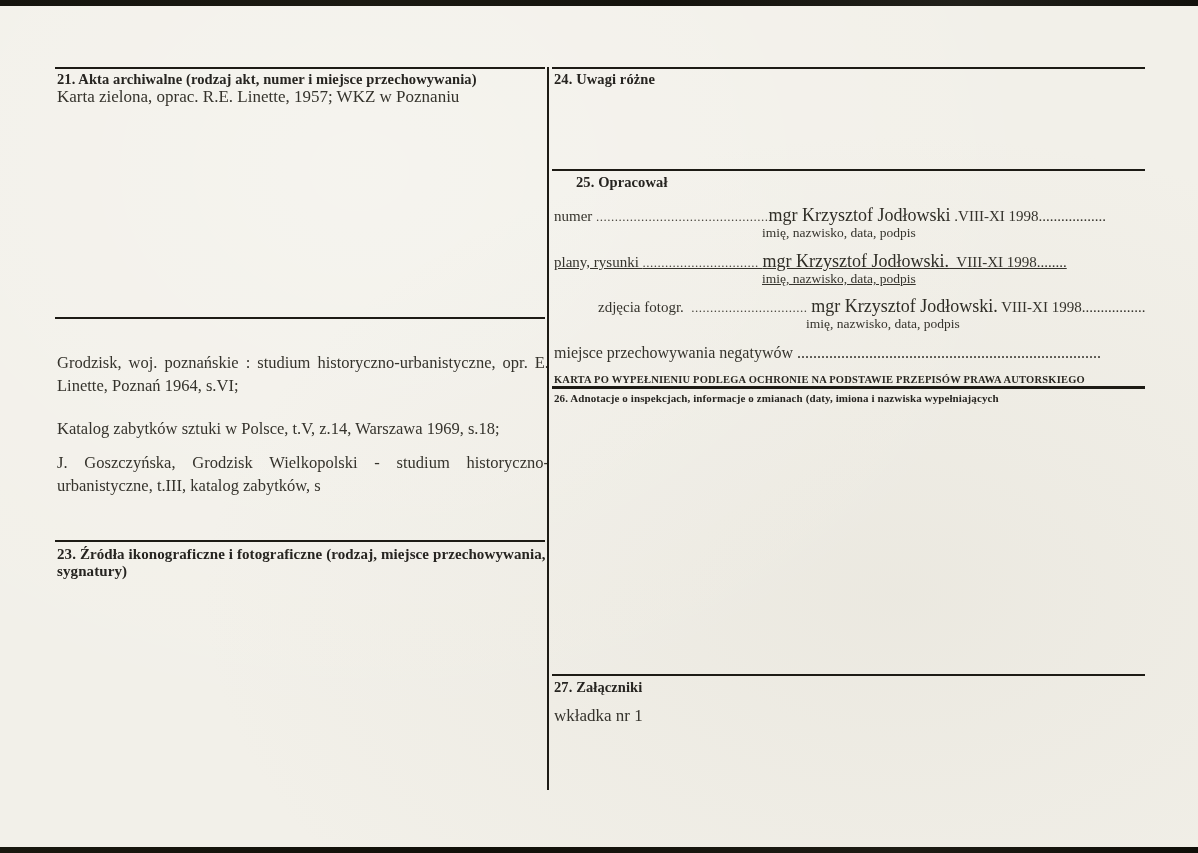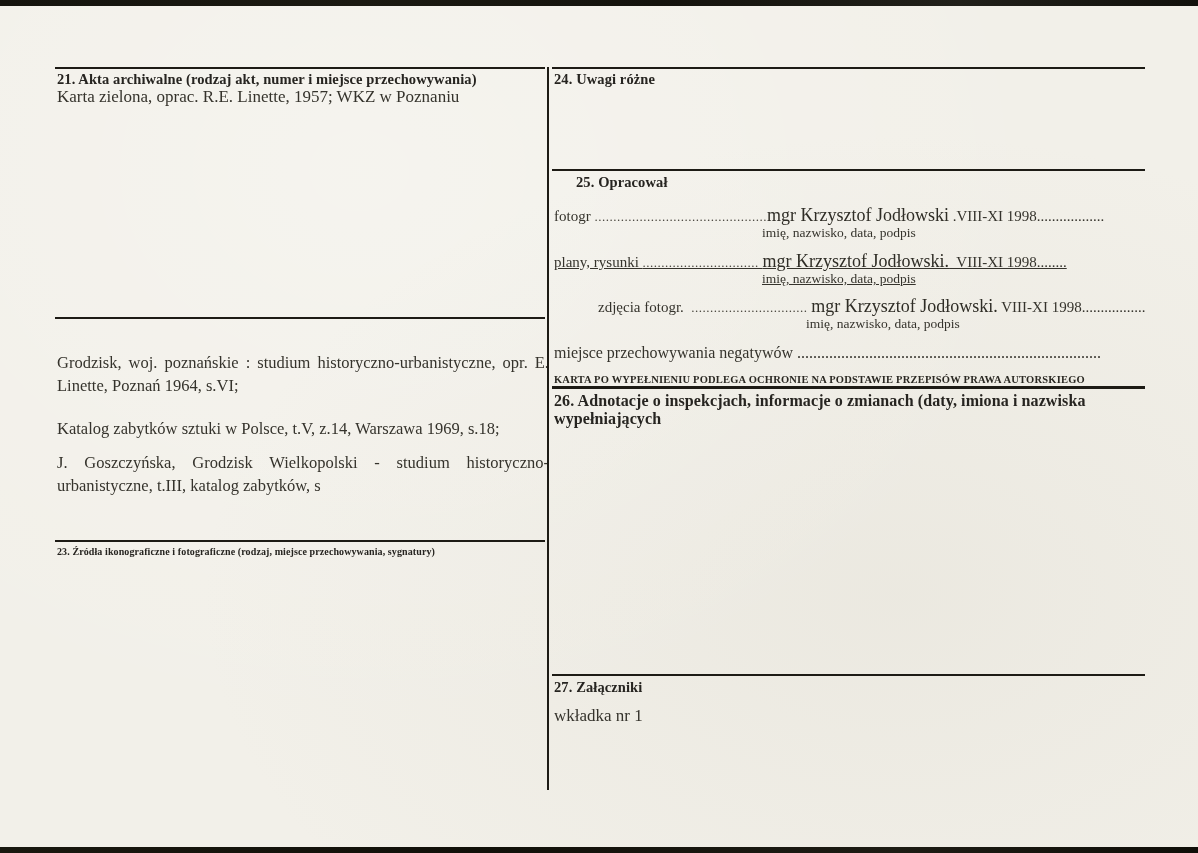--- a/index.html
+++ b/index.html
@@ -15,22 +15,22 @@
     overflow:hidden;
   }
   .scan-strip{position:absolute;left:0;width:1198px;background:#17160ف;}
   .strip-top{top:0;height:6px;background:linear-gradient(90deg,#15140e 0%,#1b1a12 30%,#14130d 55%,#21201a 80%,#12110c 100%);}
   .strip-bottom{bottom:0;height:6px;background:linear-gradient(90deg,#19180f 0%,#111009 40%,#1d1c14 75%,#0f0e08 100%);}
   .rule{position:absolute;background:#1d1b15;height:2px;}
   .rule-thick{height:3px;}
   .vrule{position:absolute;background:#1d1b15;width:2px;}
   .hdr{position:absolute;font-weight:bold;color:#262420;letter-spacing:0.1px;}
   .hdr-15{font-size:14.5px;}
-  .hdr-13{font-size:16px;}
-  .hdr-12{font-size:10px;}
+  .hdr-13{font-size:11px;}
+  .hdr-12{font-size:15px;}
   .body-text{position:absolute;font-size:17px;color:#35332c;}
   .para{position:absolute;font-size:16.5px;line-height:1.4;color:#35332c;text-align:justify;width:492px;}
   .op-row{position:absolute;left:554px;width:600px;color:#35332c;}
   .op-line{display:flex;align-items:baseline;white-space:pre;font-size:15px;}
   .op-leader{font-size:13px;color:#4a473f;letter-spacing:0.5px;}
   .op-name{font-size:18px;color:#2f2d26;}
   .op-date{font-size:15px;color:#35332c;}
   .op-caption{font-size:13.5px;margin-left:208px;margin-top:-1px;color:#35332c;}
   .small-notice{position:absolute;font-size:10.5px;font-weight:bold;letter-spacing:0.2px;color:#2a2822;}
 </style>
@@ -59,21 +59,21 @@
   <div class="vrule" style="left:547px;top:67px;height:723px;"></div>
 
   <div class="rule" style="left:552px;top:67px;width:593px;"></div>
   <div class="hdr hdr-15" style="left:554px;top:71px;width:590px;">24. Uwagi różne</div>
 
   <div class="rule" style="left:552px;top:169px;width:593px;"></div>
   <div class="hdr hdr-15" style="left:576px;top:174px;width:590px;">25. Opracował</div>
 
   <div class="op-row" style="top:205px;">
     <div class="op-line">
-      <span>fotogr </span><span class="op-leader">..............................................</span><span class="op-name">mgr Krzysztof Jodłowski</span><span class="op-date"> .VIII-XI 1998..................</span>
+      <span>numer </span><span class="op-leader">..............................................</span><span class="op-name">mgr Krzysztof Jodłowski</span><span class="op-date"> .VIII-XI 1998..................</span>
     </div>
     <div class="op-caption">imię, nazwisko, data, podpis</div>
   </div>
 
   <div class="op-row" style="top:251px;text-decoration:underline;">
     <div class="op-line">
       <span>plany, rysunki </span><span class="op-leader">............................... </span><span class="op-name">mgr Krzysztof Jodłowski.</span><span class="op-date">  VIII-XI 1998........</span>
     </div>
     <div class="op-caption">imię, nazwisko, data, podpis</div>
   </div>

